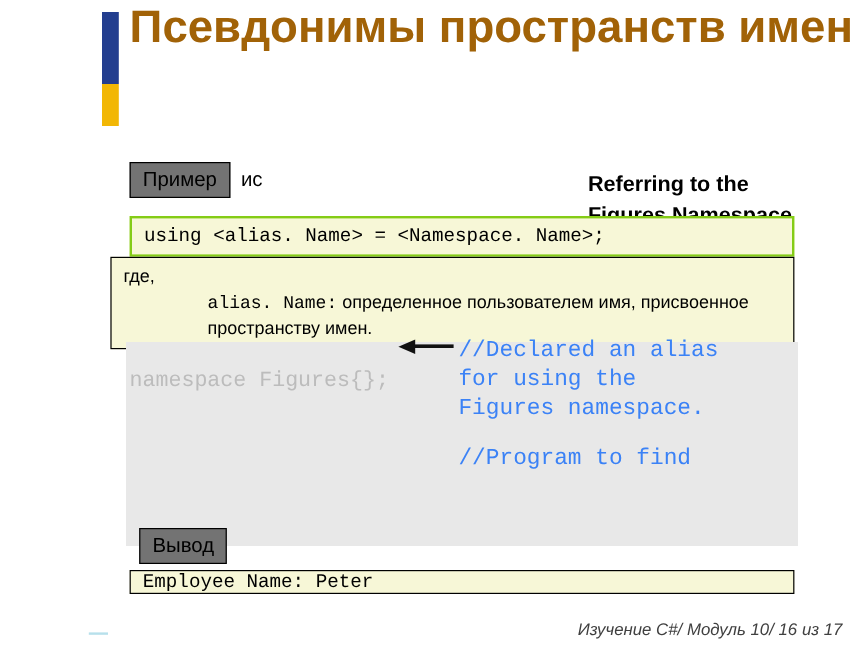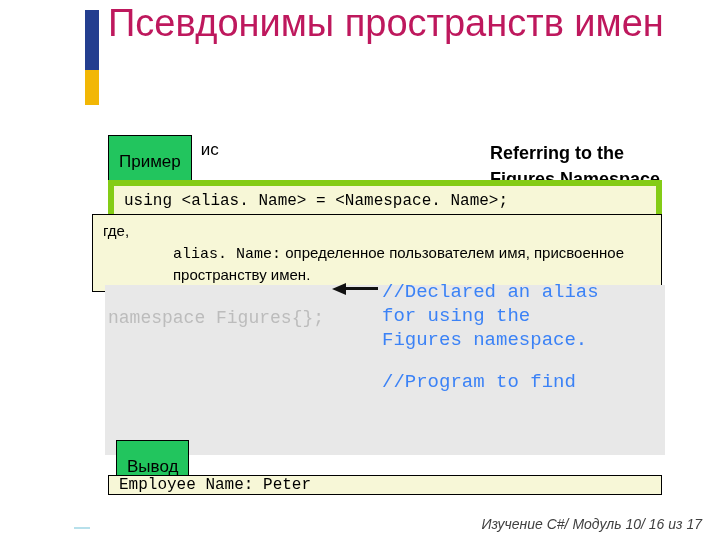--- a/index.html
+++ b/index.html
@@ -1,26 +1,26 @@
 <!DOCTYPE html>
 <html><head>
 <meta charset="utf-8">
 <style>
   * { box-sizing: border-box; margin: 0; padding: 0; }
   html, body { width: 720px; height: 540px; background: #fff; font-family: Arial, Helvetica, sans-serif; color: #000; overflow: hidden; }
   .slide { width: 720px; height: 540px; position: relative; }
   .accent-stripe { position: absolute; left: 85px; top: 10px; width: 14px; height: 95px; }
   .accent-stripe .blue { position: absolute; left: 0; top: 0; width: 14px; height: 60px; background: #233e8f; }
   .accent-stripe .yellow { position: absolute; left: 0; top: 60px; width: 14px; height: 35px; background: #f2b705; }
-  .title { position: absolute; left: 108px; top: 2px; font-size: 38px; line-height: 42px; font-weight: 400; color: #be185d; font-family: "Tahoma", "Verdana", sans-serif; }
-  .label-box { position: absolute; background: #22c55e; border: 1px solid #000; padding: 16px 10px; font-size: 17px; font-family: "Tahoma", "Verdana", sans-serif; }
+  .title { position: absolute; left: 108px; top: 2px; font-size: 38px; line-height: 42px; font-weight: 700; color: #a16207; font-family: "Tahoma", "Verdana", sans-serif; }
+  .label-box { position: absolute; background: #737373; border: 1px solid #000; padding: 4px 10px; font-size: 17px; font-family: "Tahoma", "Verdana", sans-serif; }
   .label-example { left: 108px; top: 135px; }
   .label-example .ex { position: absolute; right: -28px; top: 4px; font-size: 17px; color: #000; }
   .refer { position: absolute; right: 60px; top: 140px; font-size: 18px; font-weight: 700; line-height: 26px; font-family: "Arial Black", Arial, sans-serif; pointer-events: none; }
-  .syntax-box { position: absolute; left: 108px; top: 180px; width: 554px; background: #f7f7d7; border: 6px solid #84cc16; padding: 6px 10px; font-family: "Courier New", monospace; font-size: 16px; }
+  .syntax-box { position: absolute; left: 108px; top: 180px; width: 554px; background: #f7f7d7; border: 2px solid #84cc16; padding: 6px 10px; font-family: "Courier New", monospace; font-size: 16px; }
   .desc-box { position: absolute; left: 92px; top: 214px; width: 570px; background: #f7f7d7; border: 1px solid #000; padding: 6px 10px; font-size: 15px; line-height: 20px; font-family: "Tahoma", "Verdana", sans-serif; }
   .desc-box .where { display: block; margin-bottom: 2px; }
   .desc-box .indent { margin-left: 70px; }
   .desc-box .mono { font-family: "Courier New", monospace; }
   .shadow-box { position: absolute; left: 105px; top: 285px; width: 560px; height: 170px; background: #e8e8e8; }
   .faded-ns { position: absolute; left: 108px; top: 308px; font-family: "Courier New", monospace; font-size: 18px; color: #bcbcbc; }
   .faded-comments { position: absolute; left: 382px; top: 280px; font-family: "Courier New", monospace; font-size: 19px; line-height: 24px; color: #3b82f6; }
   .arrow { position: absolute; left: 332px; top: 283px; width: 46px; height: 12px; }
   .arrow::after { content: ""; position: absolute; left: 0; top: 0; border-right: 14px solid #111; border-top: 6px solid transparent; border-bottom: 6px solid transparent; }
   .arrow::before { content: ""; position: absolute; left: 12px; top: 4px; width: 34px; height: 3px; background: #111; }

